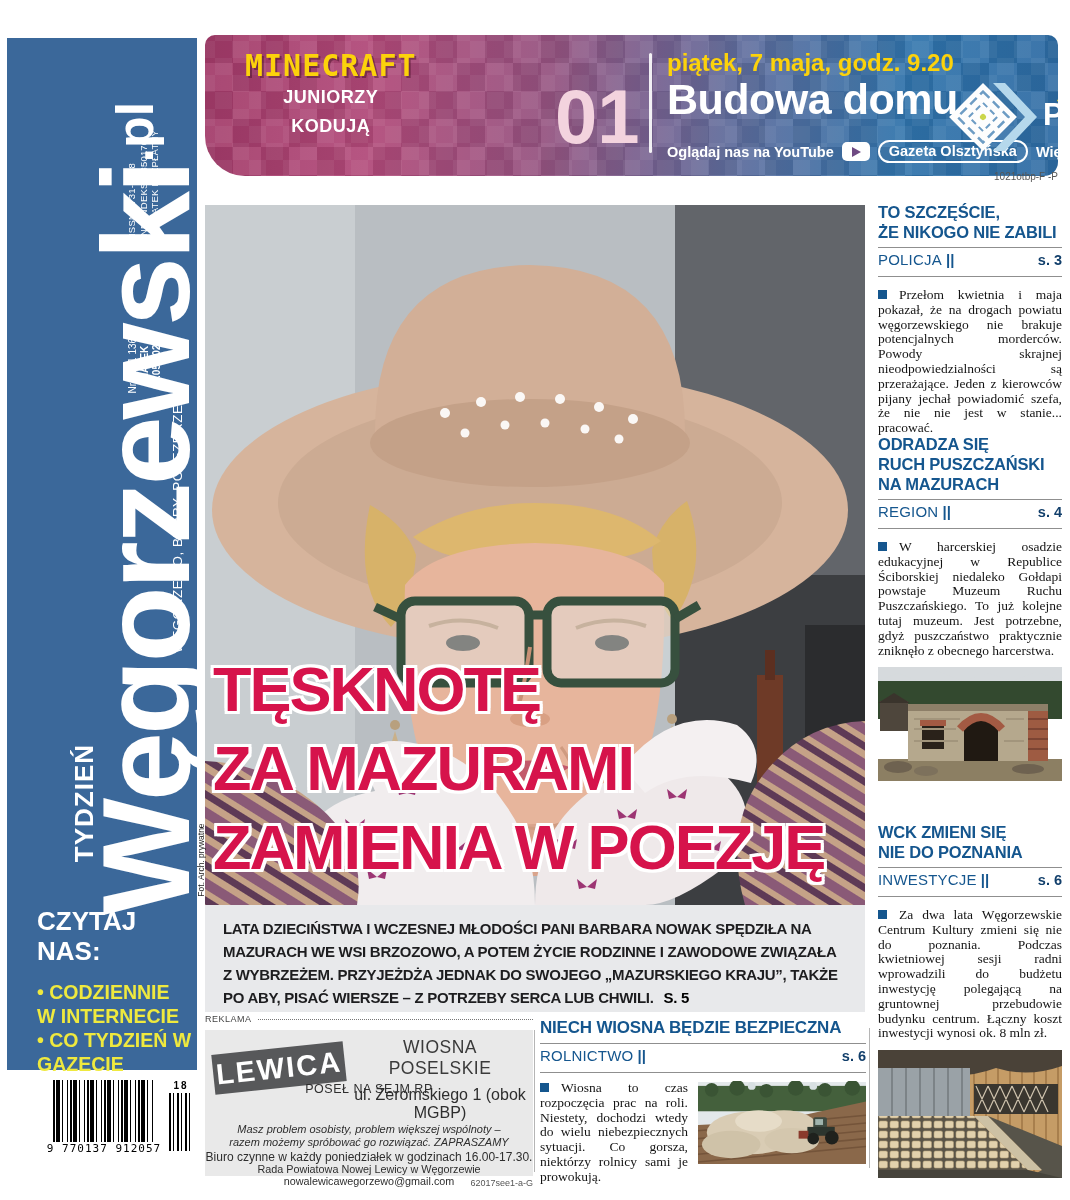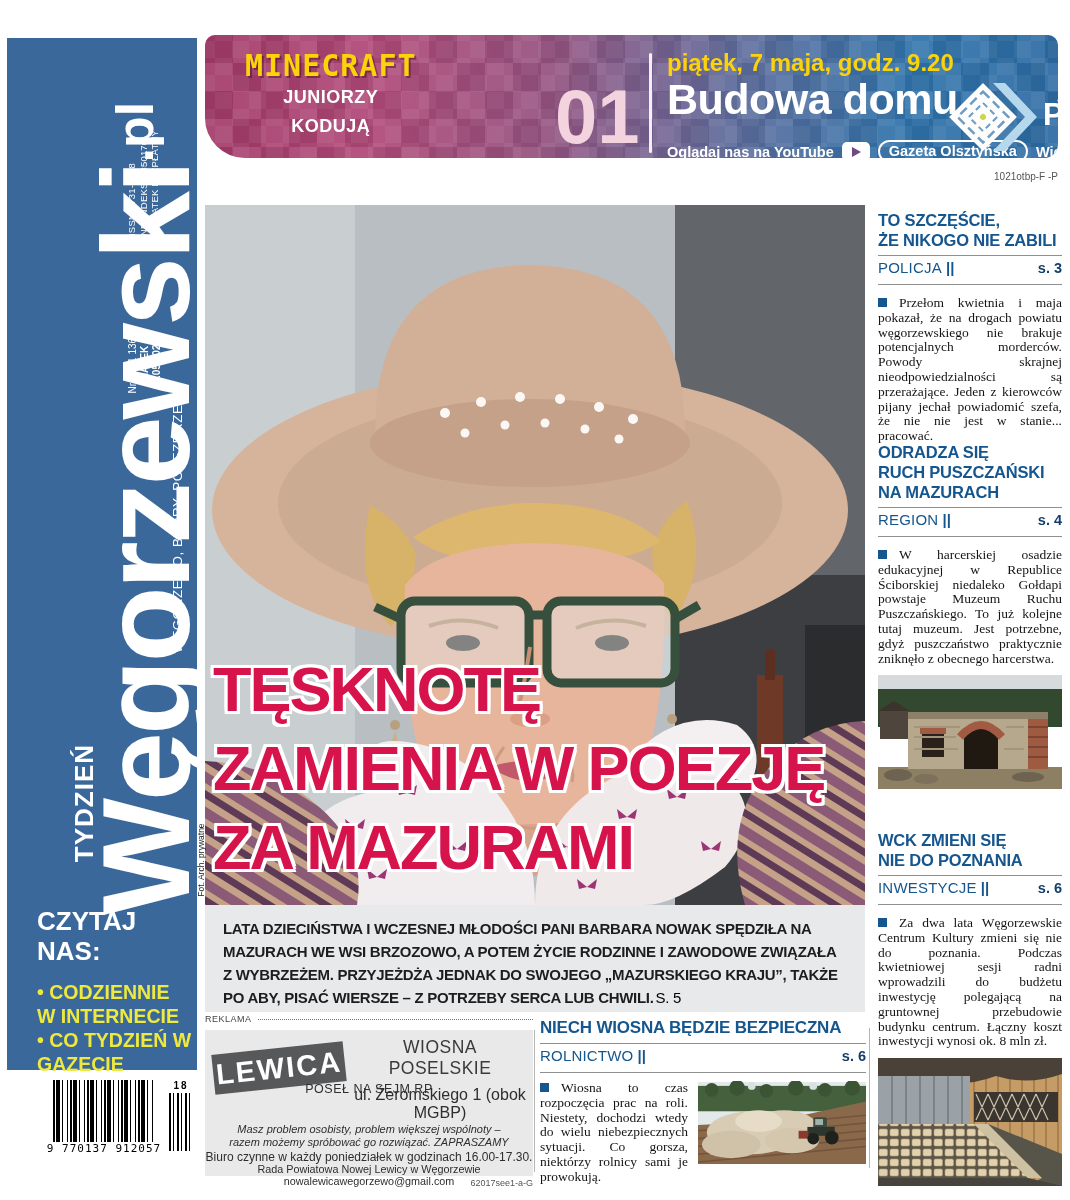--- a/index.html
+++ b/index.html
@@ -24,21 +24,21 @@
   .barcode-wrap { left:45px; top:1080px; width:148px; height:88px; background:#fff; }
   .bars-main { position:absolute; left:8px; top:0; width:102px; height:62px;
     background:repeating-linear-gradient(90deg,#000 0 2px,#fff 2px 3px,#000 3px 7px,#fff 7px 9px,#000 9px 10px,#fff 10px 14px,#000 14px 15px,#fff 15px 17px); }
   .barcode-digits { position:absolute; left:0; top:62px; width:118px; text-align:center; font-family:"DejaVu Sans Mono",monospace; font-size:11px; letter-spacing:1px; color:#000; }
   .addon { position:absolute; right:0; top:0; width:24px; text-align:center; }
   .addon-num { font-size:10px; font-weight:bold; letter-spacing:2px; color:#000; }
   .bars-addon { margin-top:2px; width:22px; height:58px;
     background:repeating-linear-gradient(90deg,#000 0 2px,#fff 2px 4px,#000 4px 5px,#fff 5px 8px); }
 
   
-  #banner { left:205px; top:35px; width:853px; height:123px; border-radius:10px 10px 14px 40px; overflow:hidden; color:#fff;
+  #banner { left:205px; top:35px; width:853px; height:141px; border-radius:10px 10px 14px 40px; overflow:hidden; color:#fff;
     background:linear-gradient(96deg,#a23a68 0%,#b04878 20%,#95527f 40%,#5d6b9b 62%,#2f73ab 82%,#2d6aa3 100%); }
   #banner::before { content:""; position:absolute; inset:0;
     background-image:repeating-conic-gradient(rgba(255,255,255,.07) 0deg 90deg, rgba(0,0,0,.06) 90deg 180deg);
     background-size:56px 56px; }
   #banner::after { content:""; position:absolute; inset:0;
     background-image:repeating-conic-gradient(rgba(255,255,255,.05) 0deg 90deg, transparent 90deg 180deg);
     background-size:34px 34px; background-position:10px 6px; }
   .banner-inner { position:absolute; inset:0; z-index:2; }
   .mc-left { position:absolute; left:40px; top:13px; }
   .mc-title { font-family:"DejaVu Sans Mono",monospace; font-weight:bold; font-size:30px; color:#fcd20b; letter-spacing:1px; text-shadow:2px 2px 0 rgba(60,10,30,.45); }
@@ -60,26 +60,26 @@
   .print-code-top { left:205px; top:171px; width:853px; text-align:right; font-size:10px; color:#555; }
 
   
   #main-photo { left:205px; top:205px; width:660px; height:700px; overflow:hidden; background:#b9bec2; }
   #main-photo svg { display:block; width:100%; height:100%; }
   .photo-credit { left:156px; top:854px; width:92px; height:12px; font-size:8.5px; color:#222; text-align:center; }
   #headline { left:213px; top:650px; width:655px; }
   .hl-line { display:block; font-size:63px; font-weight:bold; color:#d6134b; letter-spacing:-2px; line-height:79px; white-space:nowrap;
     text-shadow:-3px -3px 0 #fff,3px -3px 0 #fff,-3px 3px 0 #fff,3px 3px 0 #fff,0 -3px 0 #fff,0 3px 0 #fff,-3px 0 0 #fff,3px 0 0 #fff; }
   #lead { left:205px; top:905px; width:660px; height:107px; background:#e8e9eb; padding:12px 18px 0; font-weight:bold; font-size:15px; line-height:23px; letter-spacing:-.3px; color:#1d1d1f; }
-  .lead-page { font-weight:normal; color:#000; margin-left:2px; }
+  .lead-page { font-weight:bold; color:#000; margin-left:10px; }
 
   
   #right-col { left:878px; top:202px; width:184px; }
   .rc-article { position:absolute; left:0; width:184px; }
-  .rc-title { color:#15568e; font-weight:bold; font-size:16.5px; line-height:20px; letter-spacing:-.2px;margin-top:8px; }
+  .rc-title { color:#15568e; font-weight:bold; font-size:16.5px; line-height:20px; letter-spacing:-.2px; }
   .rule { border-top:1.5px solid #8f8f8f; margin-top:5px; }
   .kicker-row { display:flex; justify-content:space-between; align-items:center; padding:3px 0; }
   .kicker { color:#15568e; font-size:15px; font-weight:normal; letter-spacing:.2px; }
   .kicker-mark { font-weight:bold; margin-left:4px; }
   .page-num { color:#123f6b; font-weight:bold; font-size:14.5px; }
   .body-txt { font-family:"Liberation Serif",serif; font-size:13.5px; line-height:14.8px; text-align:justify; color:#141414; margin-top:11px; }
   .sq { display:inline-block; width:9px; height:9px; background:#15568e; margin-right:12px; }
   .rc-photo { margin-top:9px; width:184px; display:block; }
 
   
@@ -266,22 +266,22 @@
     </g>
 
     <path d="M0,700 L0,556 Q62,558 112,600 Q162,642 152,700 Z" fill="url(#stripesA)"></path>
     <path d="M660,700 L660,516 Q598,518 558,570 Q518,622 540,700 Z" fill="url(#stripesA)"></path>
   </svg>
 </div>
 <div class="abs rot photo-credit">Fot. Arch. prywatne</div>
 
 <div id="headline" class="abs">
   <span class="hl-line">TĘSKNOTĘ</span>
+  <span class="hl-line">ZA MAZURAMI</span>
   <span class="hl-line">ZAMIENIA W POEZJĘ</span>
-  <span class="hl-line">ZA MAZURAMI</span>
 </div>
 
 <div id="lead" class="abs"><span>LATA DZIECIŃSTWA I WCZESNEJ MŁODOŚCI PANI BARBARA NOWAK SPĘDZIŁA NA MAZURACH WE WSI BRZOZOWO, A POTEM ŻYCIE RODZINNE I ZAWODOWE ZWIĄZAŁA Z WYBRZEŻEM. PRZYJEŻDŻA JEDNAK DO SWOJEGO „MAZURSKIEGO KRAJU”, TAKŻE PO ABY, PISAĆ WIERSZE – Z POTRZEBY SERCA LUB CHWILI.</span><span class="lead-page">S. 5</span></div>
 
 <div id="right-col" class="abs">
 
   <div class="rc-article" style="top:0;">
     <div class="rc-title">
       <div>TO SZCZĘŚCIE,</div>
       <div>ŻE NIKOGO NIE ZABILI</div>

